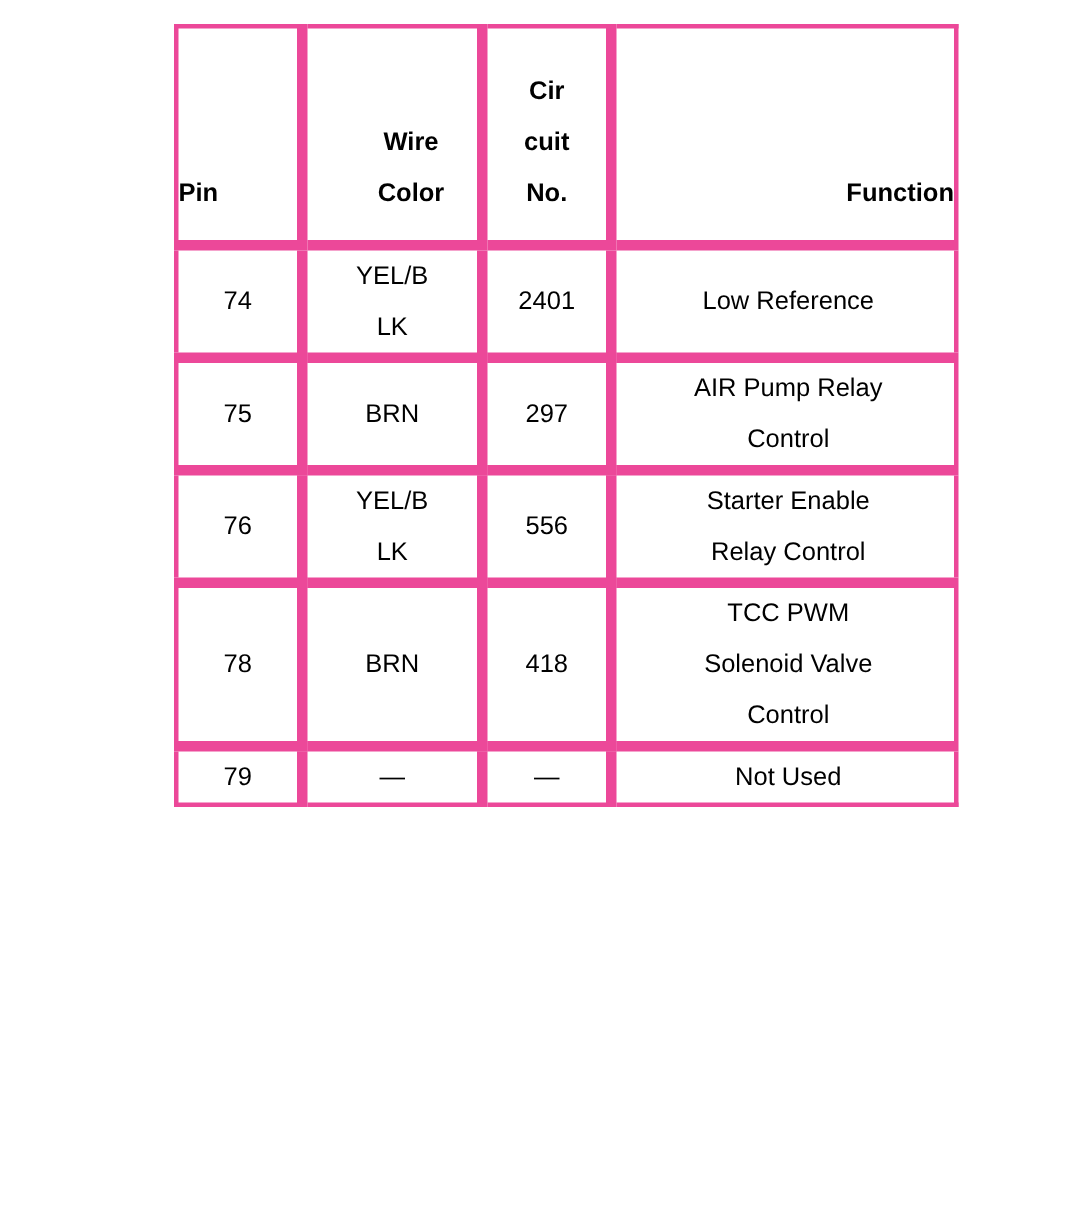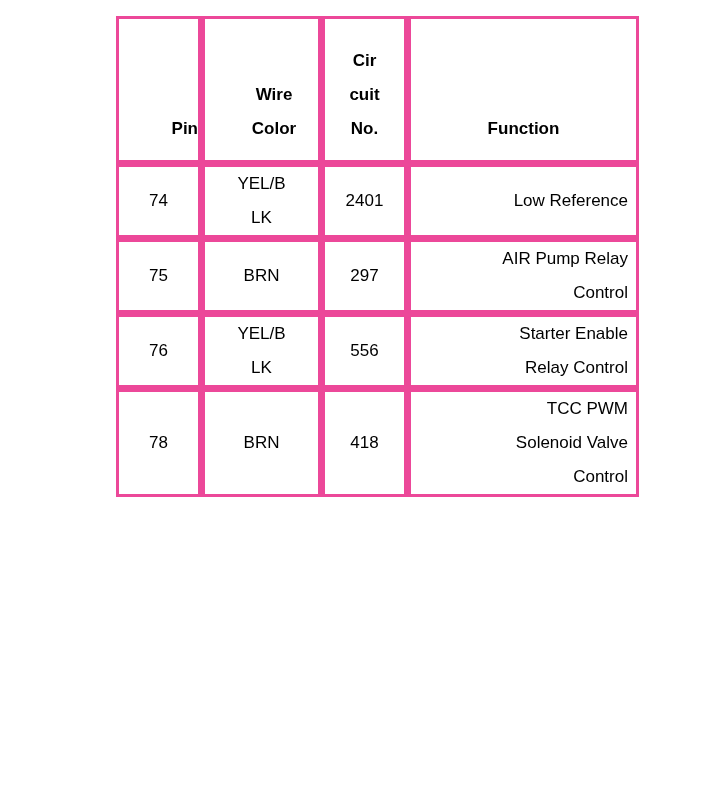--- a/index.html
+++ b/index.html
@@ -60,52 +60,52 @@
   #pinout-table tbody td {
     vertical-align: middle;
     font-weight: normal;
   }
   #pinout-table tbody td.c-pin,
   #pinout-table tbody td.c-wire,
   #pinout-table tbody td.c-circuit {
     text-align: center;
   }
   #pinout-table tbody td.c-function {
-    text-align: right;
+    text-align: center;
     padding-left: 12px;
     padding-right: 8px;
   }
 
   .cell-line { display: block; white-space: pre; }
 </style>
 </head>
 <body>
 
 <table id="pinout-table">
   <colgroup>
     <col class="col-pin">
     <col class="col-wire">
     <col class="col-circuit">
     <col class="col-function">
   </colgroup>
   <thead>
     <tr>
-        <th style="text-align: right;">
+        <th style="text-align: left;">
           <span class="cell-line">Pin</span>
         </th>
         <th style="text-align: center; padding-left: 25px;">
           <span class="cell-line">Wire</span>
           <span class="cell-line">Color</span>
         </th>
         <th style="text-align: center;">
           <span class="cell-line">Cir</span>
           <span class="cell-line">cuit</span>
           <span class="cell-line">No.</span>
         </th>
-        <th style="text-align: center;">
+        <th style="text-align: right;">
           <span class="cell-line">Function</span>
         </th>
       </tr>
   </thead>
   <tbody>
       <tr>
         <td class="c-pin">74</td>
         <td class="c-wire">
           <span class="cell-line">YEL/B</span>
           <span class="cell-line">LK</span>
@@ -143,14 +143,24 @@
         <td class="c-wire">
           <span class="cell-line">BRN</span>
         </td>
         <td class="c-circuit">418</td>
         <td class="c-function">
           <span class="cell-line">TCC PWM</span>
           <span class="cell-line">Solenoid Valve</span>
           <span class="cell-line">Control</span>
         </td>
       </tr>
+      <tr>
+        <td class="c-pin">79</td>
+        <td class="c-wire">
+          <span class="cell-line">—</span>
+        </td>
+        <td class="c-circuit">—</td>
+        <td class="c-function">
+          <span class="cell-line">Not Used</span>
+        </td>
+      </tr>
     </tbody>
 </table>
 
 </body></html>

